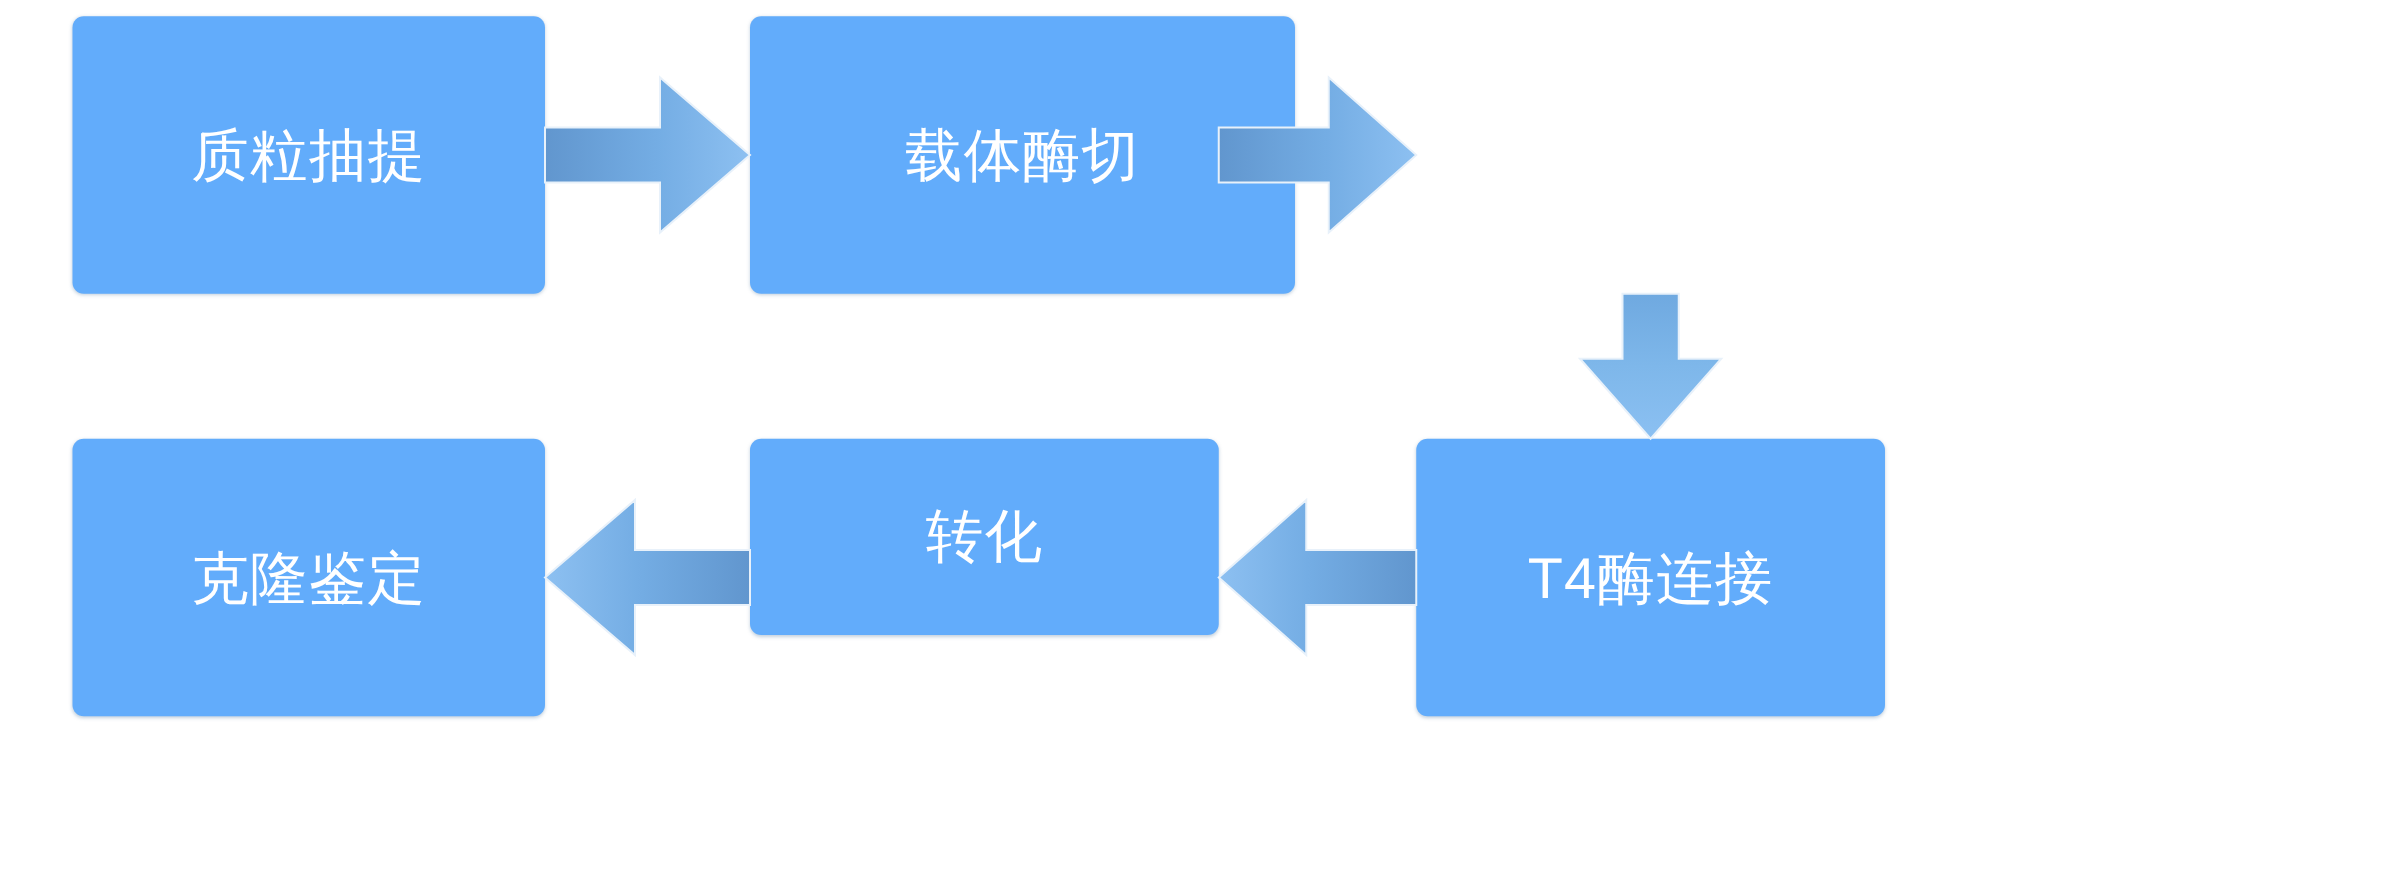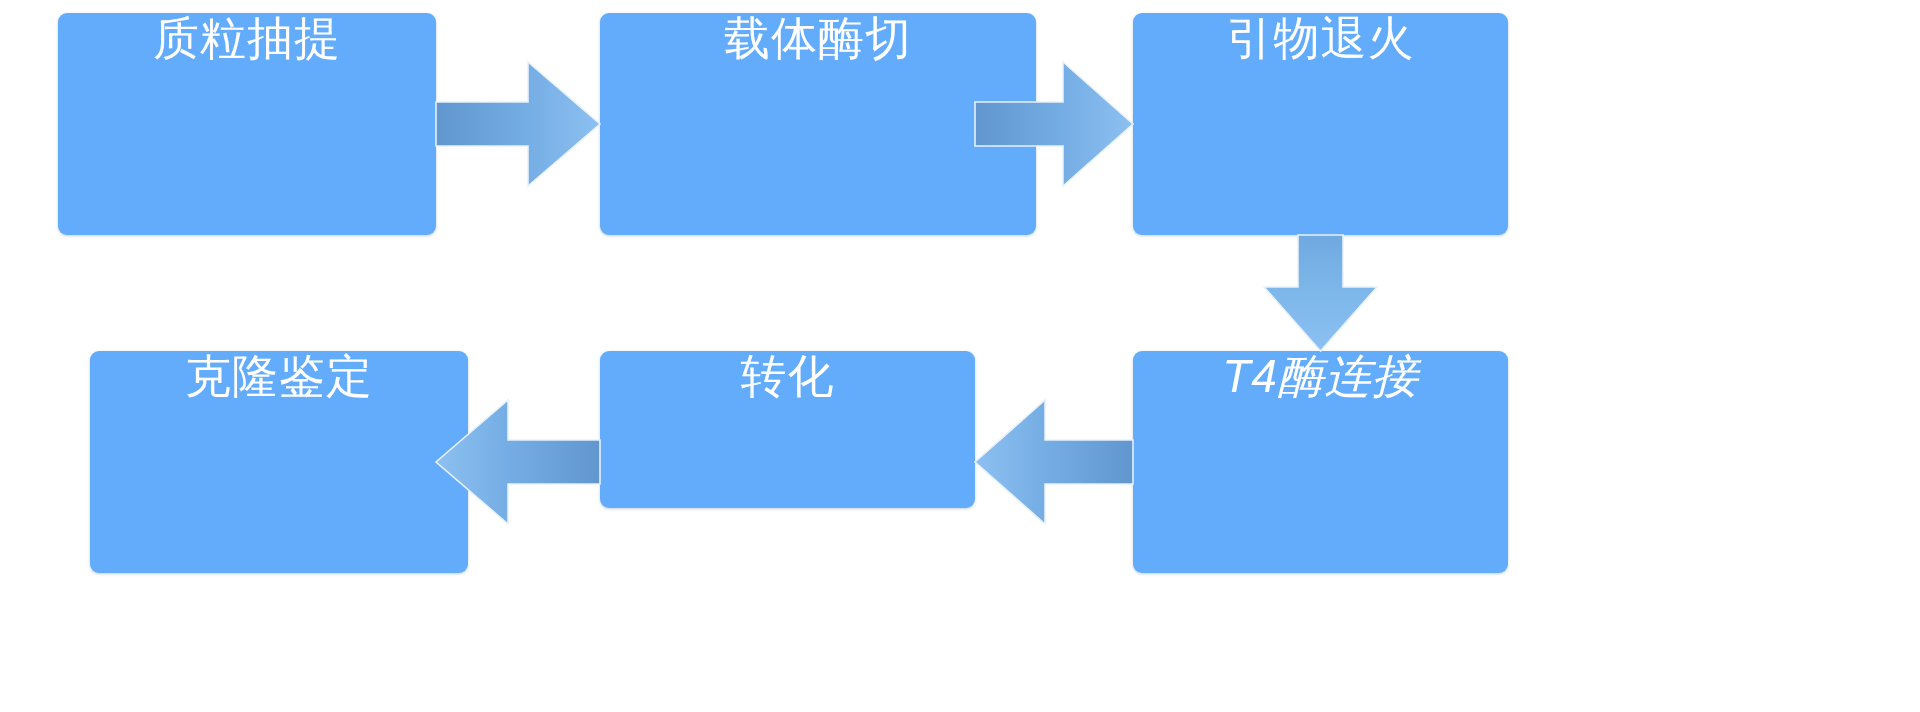--- a/index.html
+++ b/index.html
@@ -18,20 +18,21 @@
     overflow: hidden;
   }
 
   
   .node {
     position: absolute;
     box-sizing: border-box;
     background: #62ACFB;
     border-radius: 9px;
     display: flex;
+    align-items: center;
     justify-content: center;
     box-shadow: 0 1px 3px rgba(120,150,180,0.45);
   }
   .node-label {
     color: #ffffff;
     font-size: 46px;
     line-height: 1.1;
     font-weight: 400;
     letter-spacing: 1px;
     white-space: nowrap;
@@ -56,33 +57,30 @@
 <div id="canvas">
 
   <div class="node" style="left:58px; top:13px; width:378px; height:222px;">
     <span class="node-label">质粒抽提</span>
   </div>
 
   <div class="node" style="left:600px; top:13px; width:436px; height:222px;">
     <span class="node-label">载体酶切</span>
   </div>
 
-  <div class="node" style="left:1133px; top:13px; width:375px; height:222px;">
-    <span class="node-label">引物退火</span>
-  </div>
 
-  <div class="node" style="left:58px; top:351px; width:378px; height:222px;margin-left:32px;">
+  <div class="node" style="left:58px; top:351px; width:378px; height:222px;">
     <span class="node-label">克隆鉴定</span>
   </div>
 
   <div class="node" style="left:600px; top:351px; width:375px; height:157px;">
     <span class="node-label">转化</span>
   </div>
 
-  <div class="node" style="left:1133px; top:351px; width:375px; height:222px;font-style:italic;">
+  <div class="node" style="left:1133px; top:351px; width:375px; height:222px;">
     <span class="node-label">T4酶连接</span>
   </div>
 
   <div class="arrow" style="left:436px; top:62px; width:164px; height:124px;">
     <svg viewBox="0 0 164 124" preserveAspectRatio="none" aria-hidden="true">
       <defs>
         <linearGradient id="gradR1" x1="0" y1="0" x2="1" y2="0">
           <stop offset="0%" stop-color="#6196CE"></stop>
           <stop offset="55%" stop-color="#74ADE4"></stop>
           <stop offset="100%" stop-color="#8DC0F1"></stop>

